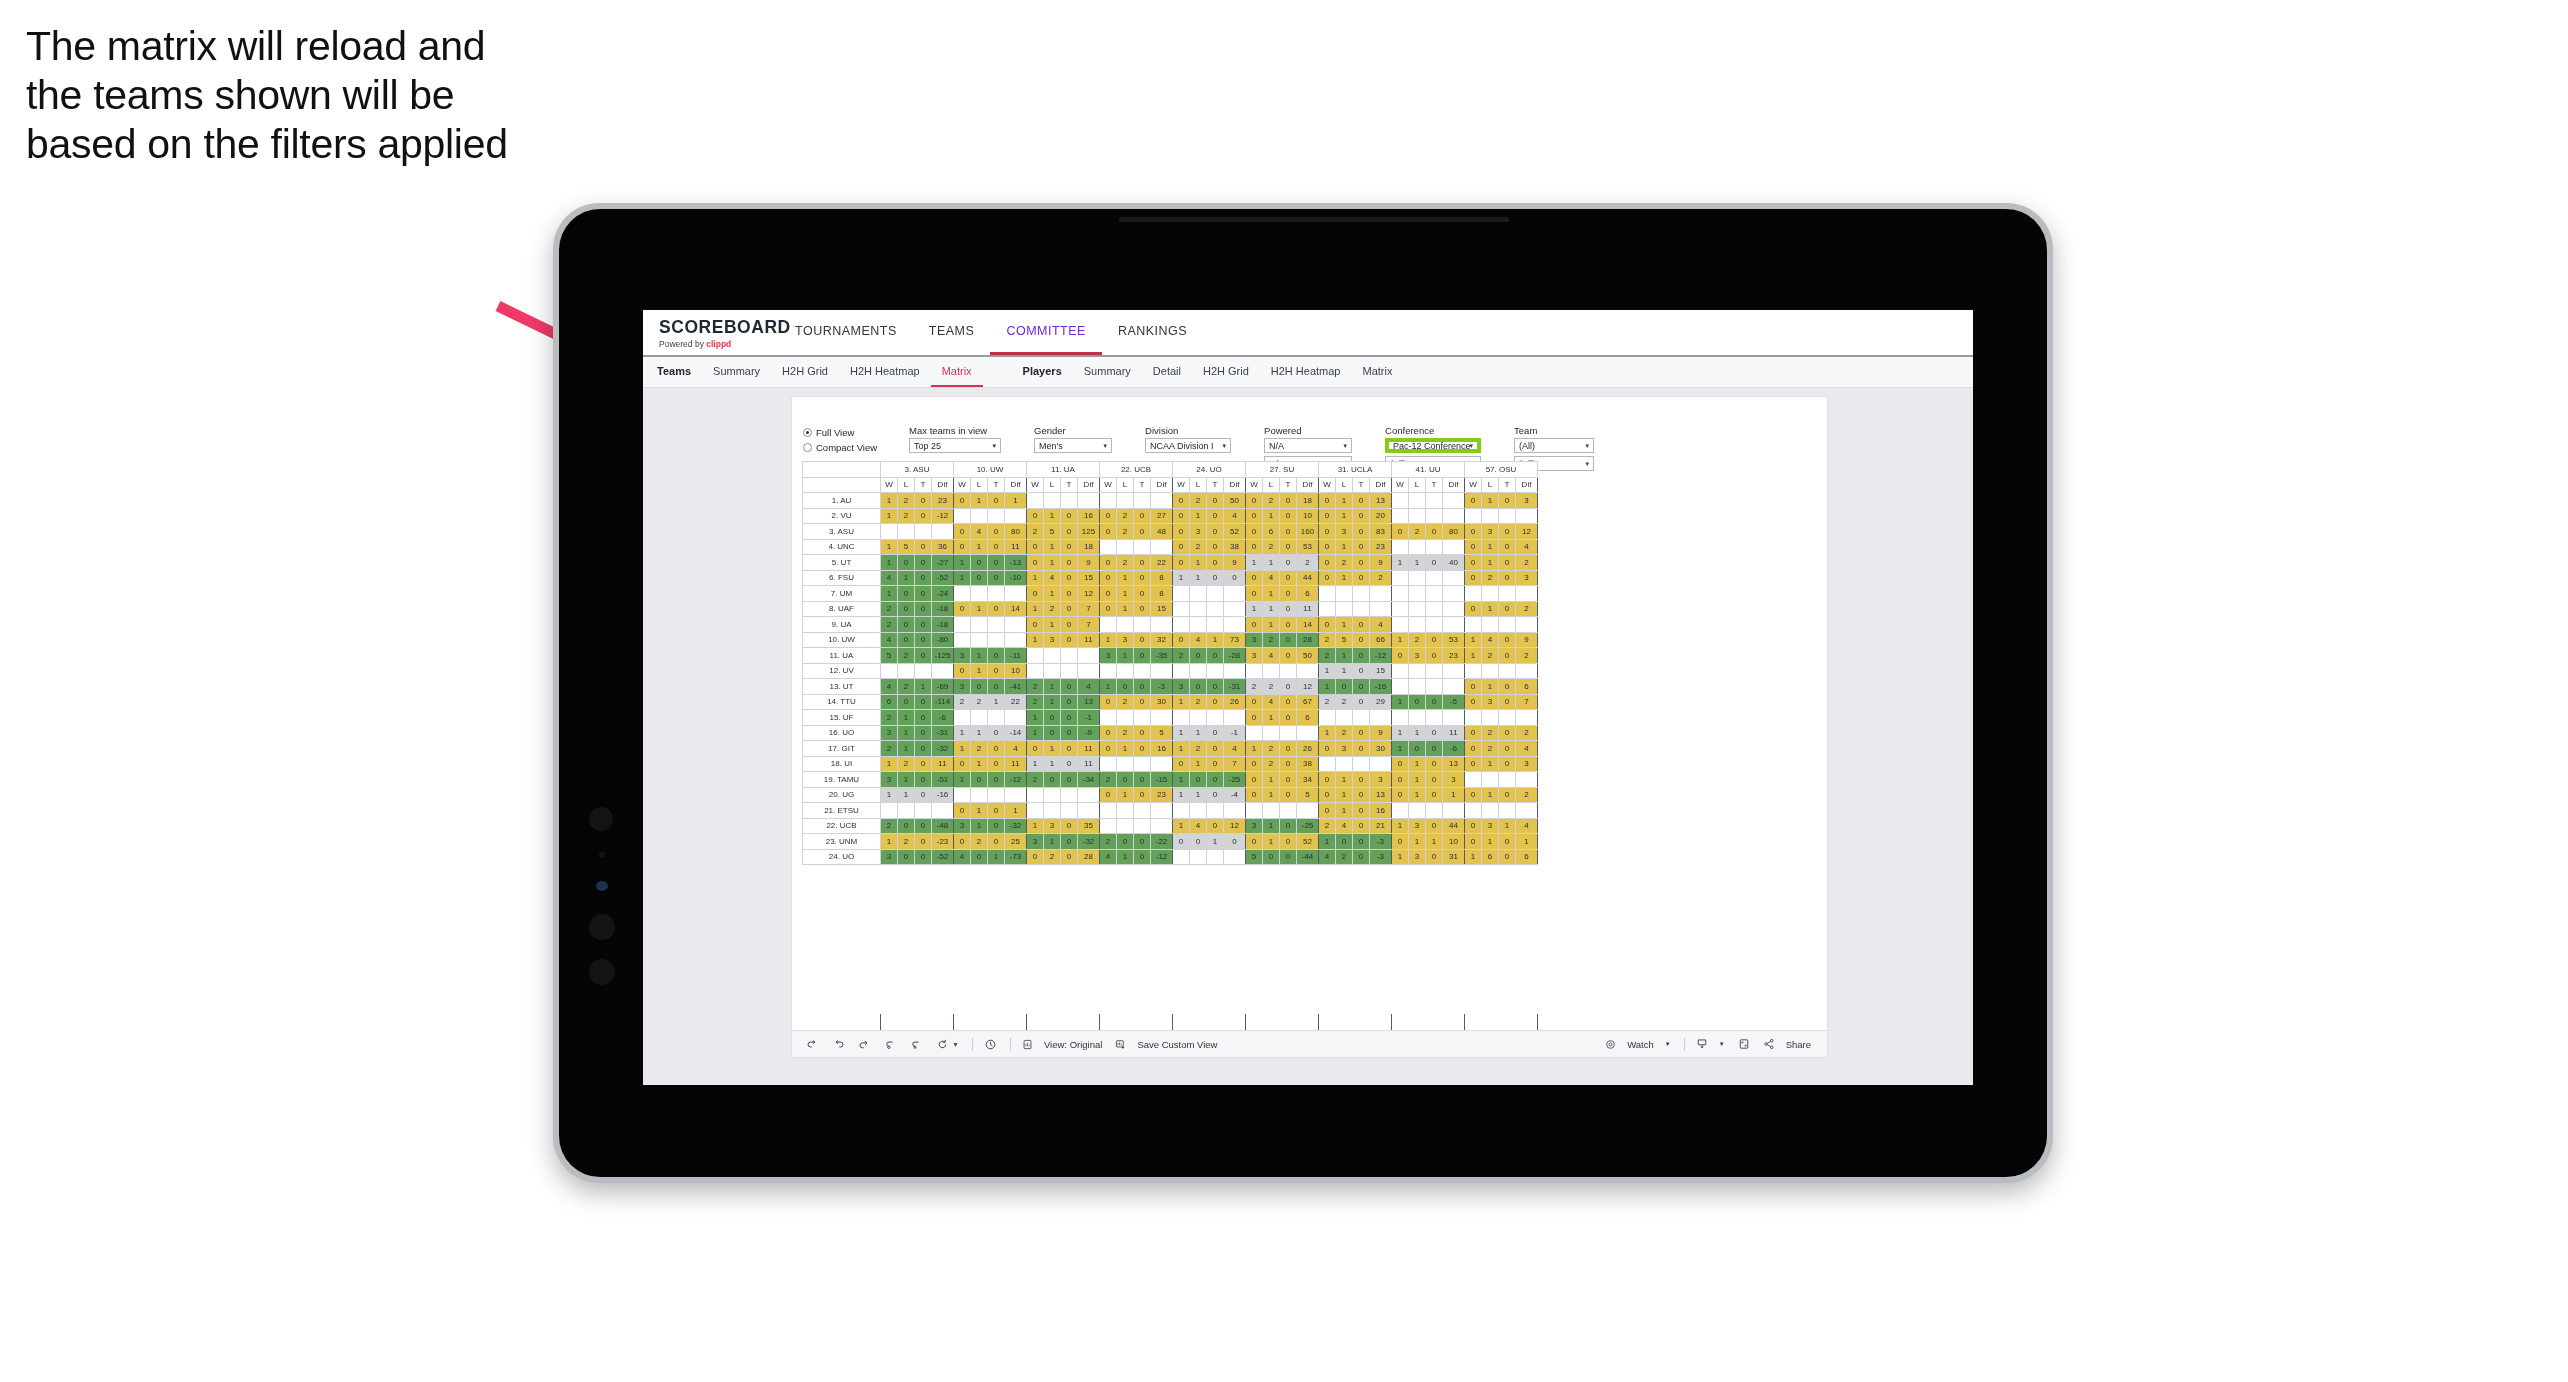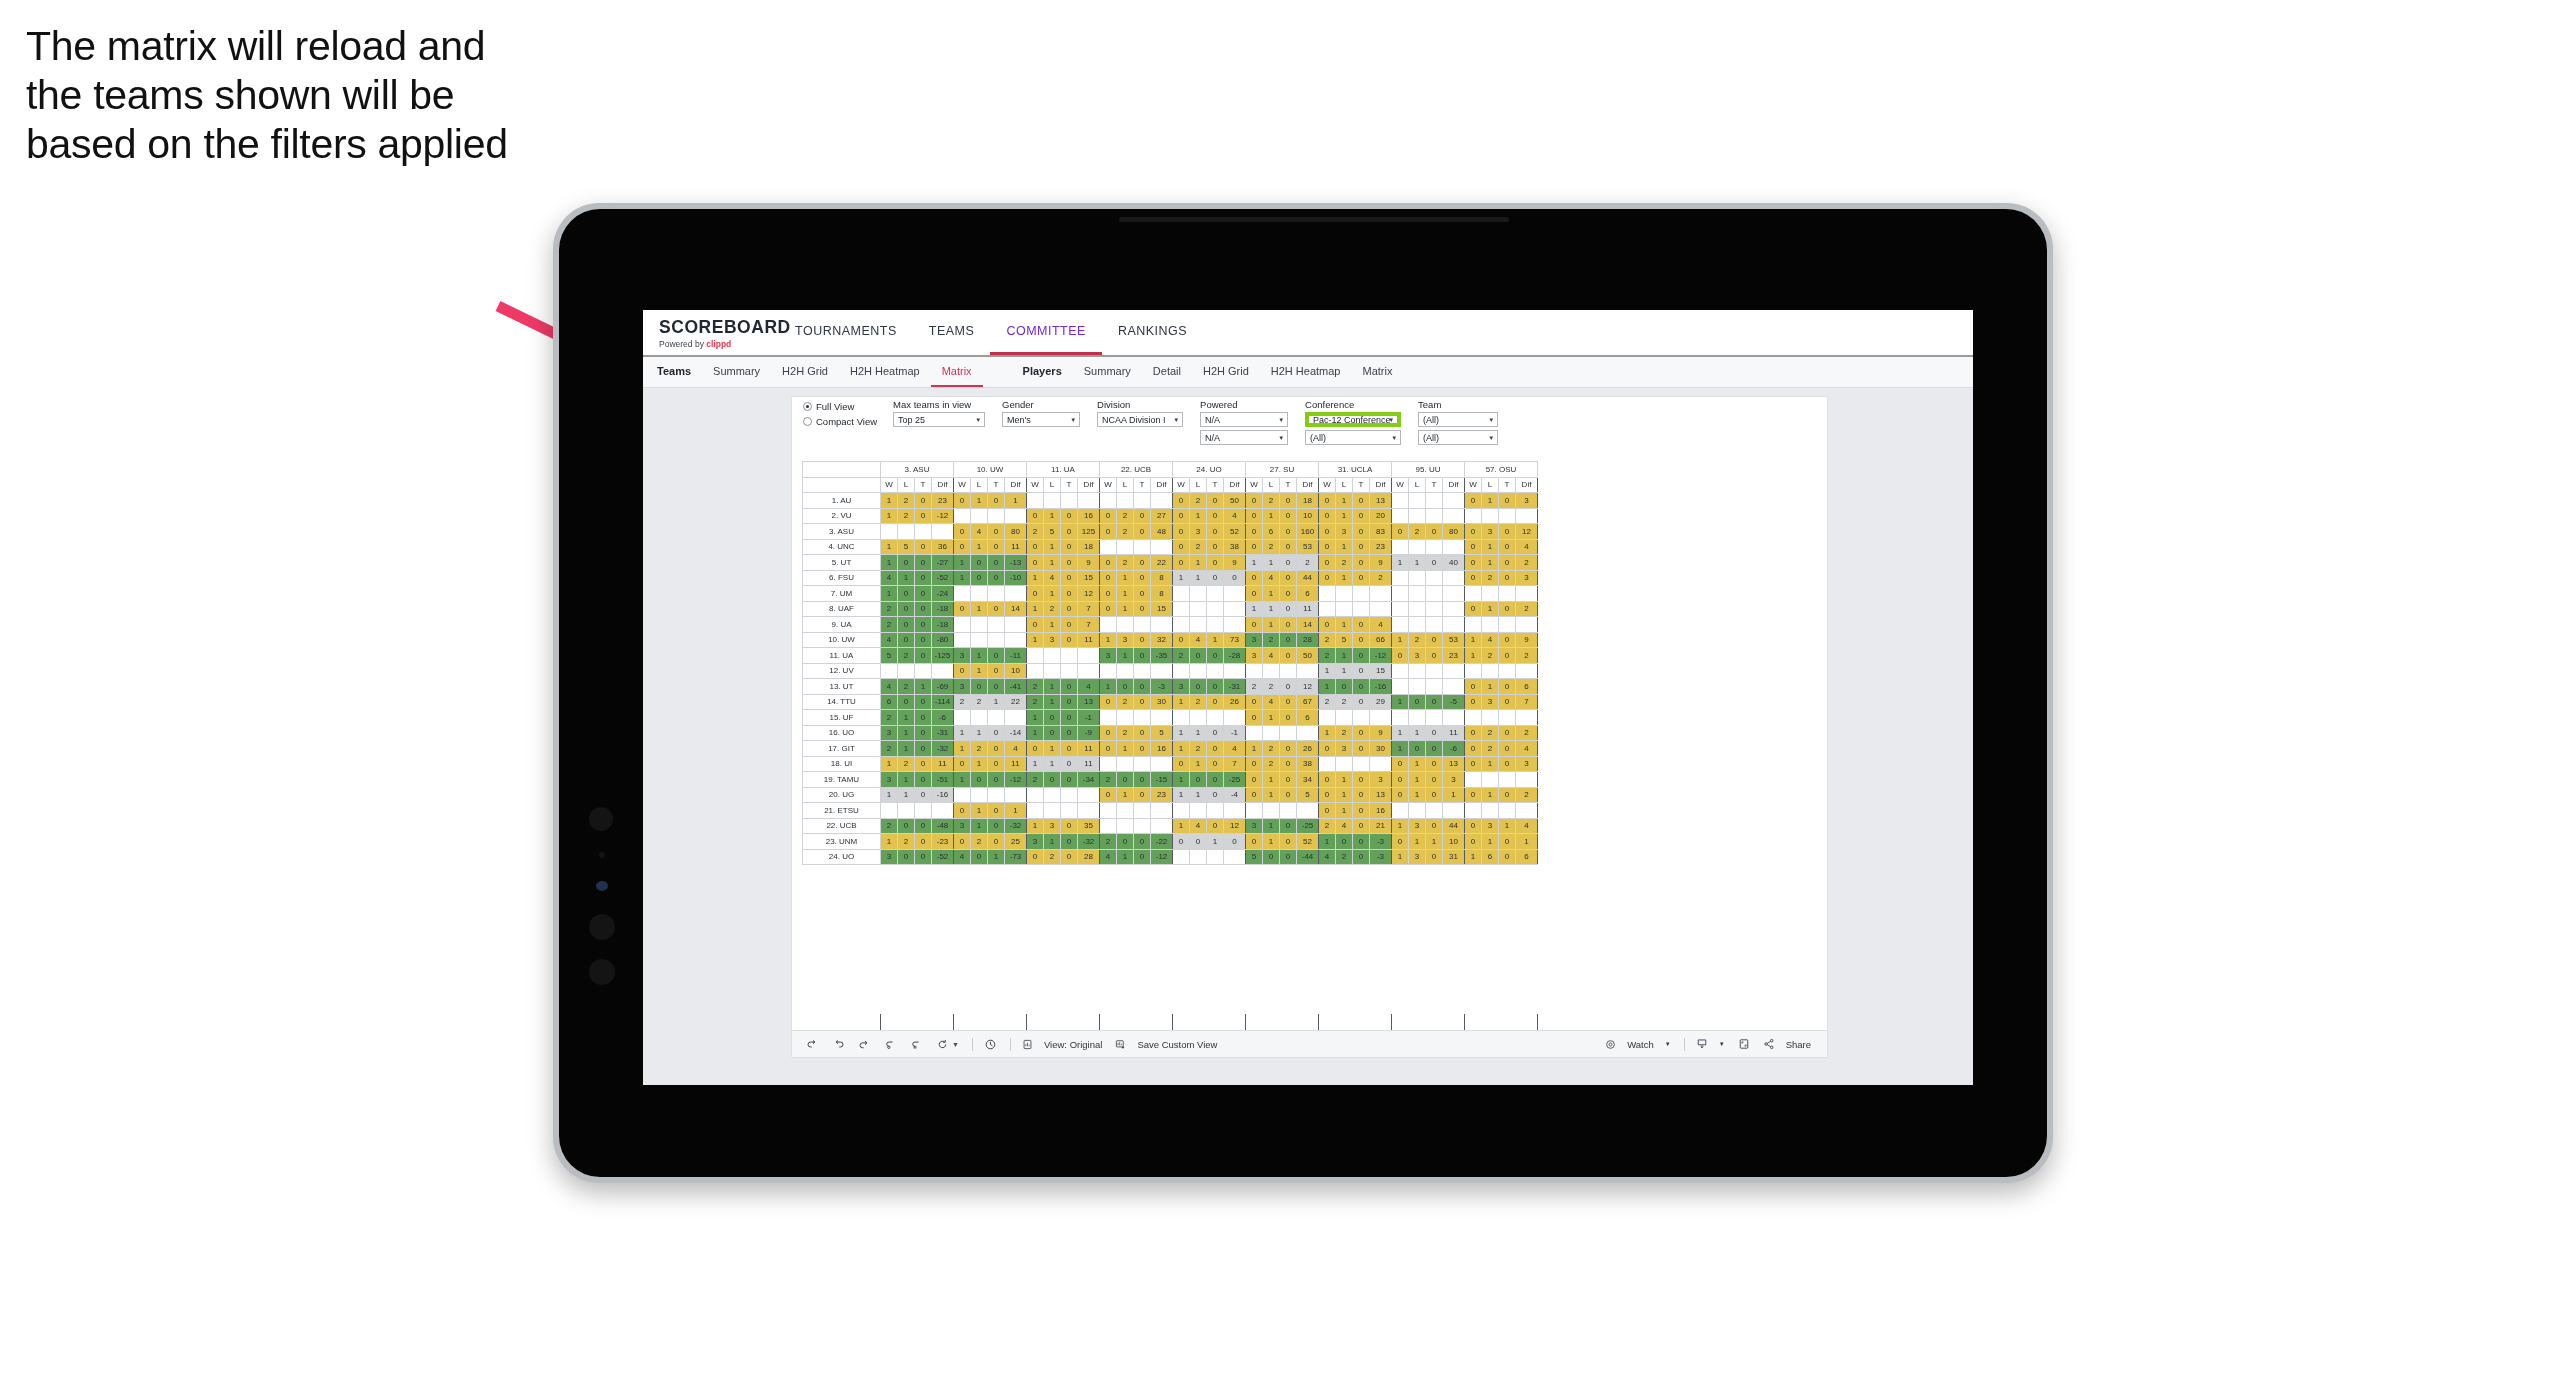--- a/index.html
+++ b/index.html
@@ -51,21 +51,21 @@
   .tab { display:flex; align-items:center; padding:0 11px; font-size:11px; color:#3b414b;
          cursor:pointer; border-bottom:2px solid transparent; }
   .tab.lead { font-weight:700; color:#20252d; padding-left:14px; }
   .tab.active { color:#d1344c; border-bottom-color:#d1344c; }
 
   
   #sheet { position:absolute; left:149px; top:87px; width:1035px; height:660px;
            background:#ffffff; box-shadow:0 0 1px rgba(0,0,0,.25); }
 
   
-  #filters { display:flex; padding:2px 0 6px 11px; gap:0px; align-items:flex-start; }
+  #filters { display:flex; padding:28px 0 6px 11px; gap:16px; align-items:flex-start; }
   .fgroup { margin-right:17px; }
   .flabel { font-size:9.5px; color:#23282f; margin-bottom:2px; white-space:nowrap; }
   .fsel { position:relative; height:15px; border:1px solid #b3b7bc; background:#ffffff;
           font-size:9px; color:#23282f; display:flex; align-items:center;
           padding:0 14px 0 4px; white-space:nowrap; cursor:pointer; margin-bottom:3px;text-align:center; }
   .fsel.focus { border:4px solid #84cc16; }
   .fsel .car { position:absolute; right:3px; top:50%; transform:translateY(-50%);
                font-size:6px; color:#3a3f47; }
   .w-topteams { width:92px; } .w-gender { width:78px; } .w-div { width:86px; }
   .w-region { width:88px; } .w-conf { width:96px; } .w-team { width:80px; }
@@ -260,21 +260,21 @@
             <thead>
               <tr id="hdr-teams">
                   <th class="rowhdr-blank"></th>
                   <th class="teamhdr first" colspan="4">3. ASU</th>
                   <th class="teamhdr" colspan="4">10. UW</th>
                   <th class="teamhdr" colspan="4">11. UA</th>
                   <th class="teamhdr" colspan="4">22. UCB</th>
                   <th class="teamhdr" colspan="4">24. UO</th>
                   <th class="teamhdr" colspan="4">27. SU</th>
                   <th class="teamhdr" colspan="4">31. UCLA</th>
-                  <th class="teamhdr" colspan="4">95. UU</th>
+                  <th class="teamhdr" colspan="4">41. UU</th>
                   <th class="teamhdr" colspan="4">57. OSU</th>
                 </tr>
               <tr id="hdr-subs">
                   <th class="rowhdr-blank"></th>
                   <th class="sub edgeL">W</th>
                   <th class="sub">L</th>
                   <th class="sub">T</th>
                   <th class="sub dif edgeR">Dif</th>
                   <th class="sub edgeL">W</th>
                   <th class="sub">L</th>

